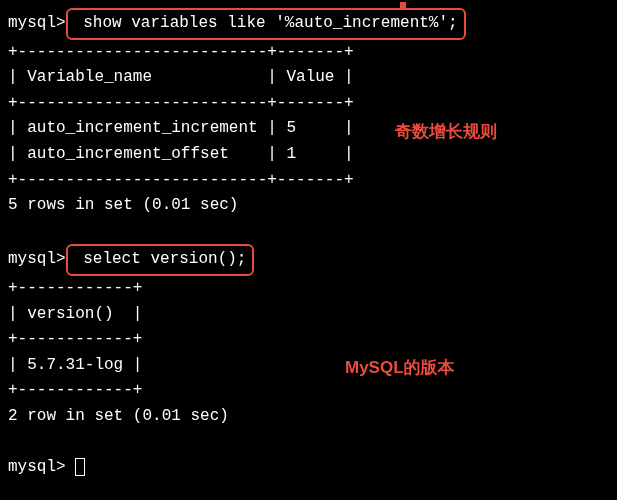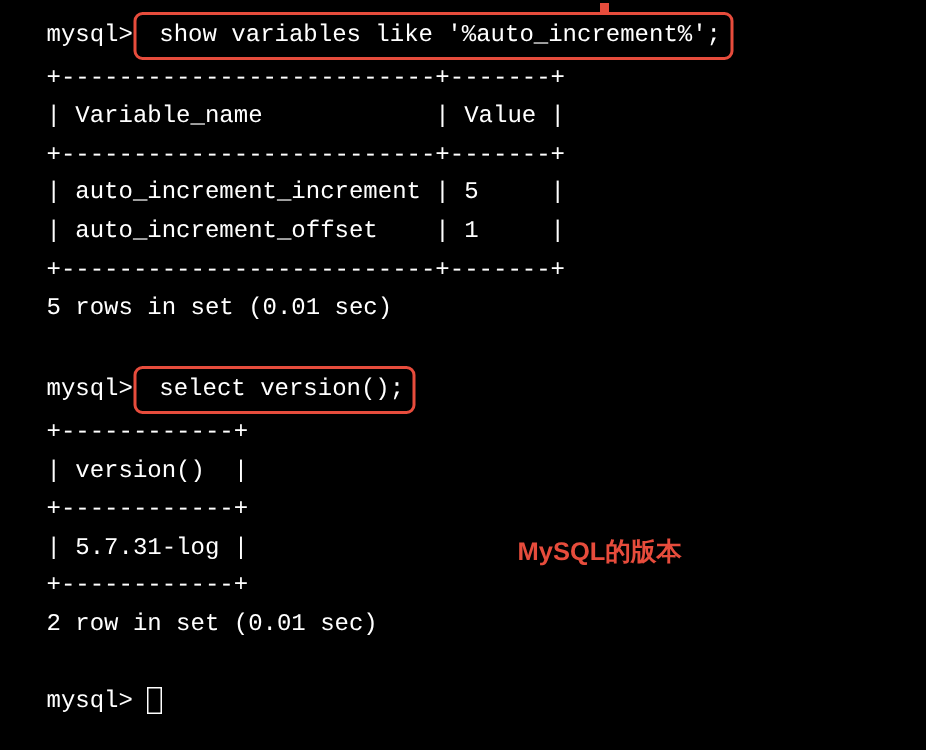--- a/index.html
+++ b/index.html
@@ -10,21 +10,20 @@
       font-size: 16px;
       color: #ffffff;
       width: 617px;
       height: 500px;
       box-sizing: border-box;
       position: relative;
       line-height: 1.6;
     }
     .line {
       white-space: pre;
-      margin-left: 23px;
     }
     .prompt {
       color: #ffffff;
     }
     .highlight-box {
       border: 2px solid #e74c3c;
       border-radius: 6px;
       padding: 1px 6px;
       display: inline-block;
     }
@@ -83,17 +82,18 @@
 <div class="line">+------------+</div>
 <div class="line">| 5.7.31-log |</div>
 <div class="line">+------------+</div>
 <div class="line">2 row in set (0.01 sec)</div>
 
 <div class="line">&nbsp;</div>
 
 <div class="line"><span class="prompt">mysql&gt; </span><span class="cursor"></span></div>
 
 <div class="annotation anno1">
+  <div>奇数增长规则</div>
 </div>
 
 <div class="annotation anno2">
   <span>MySQL的版本</span>
 </div>
 
 </body></html>

